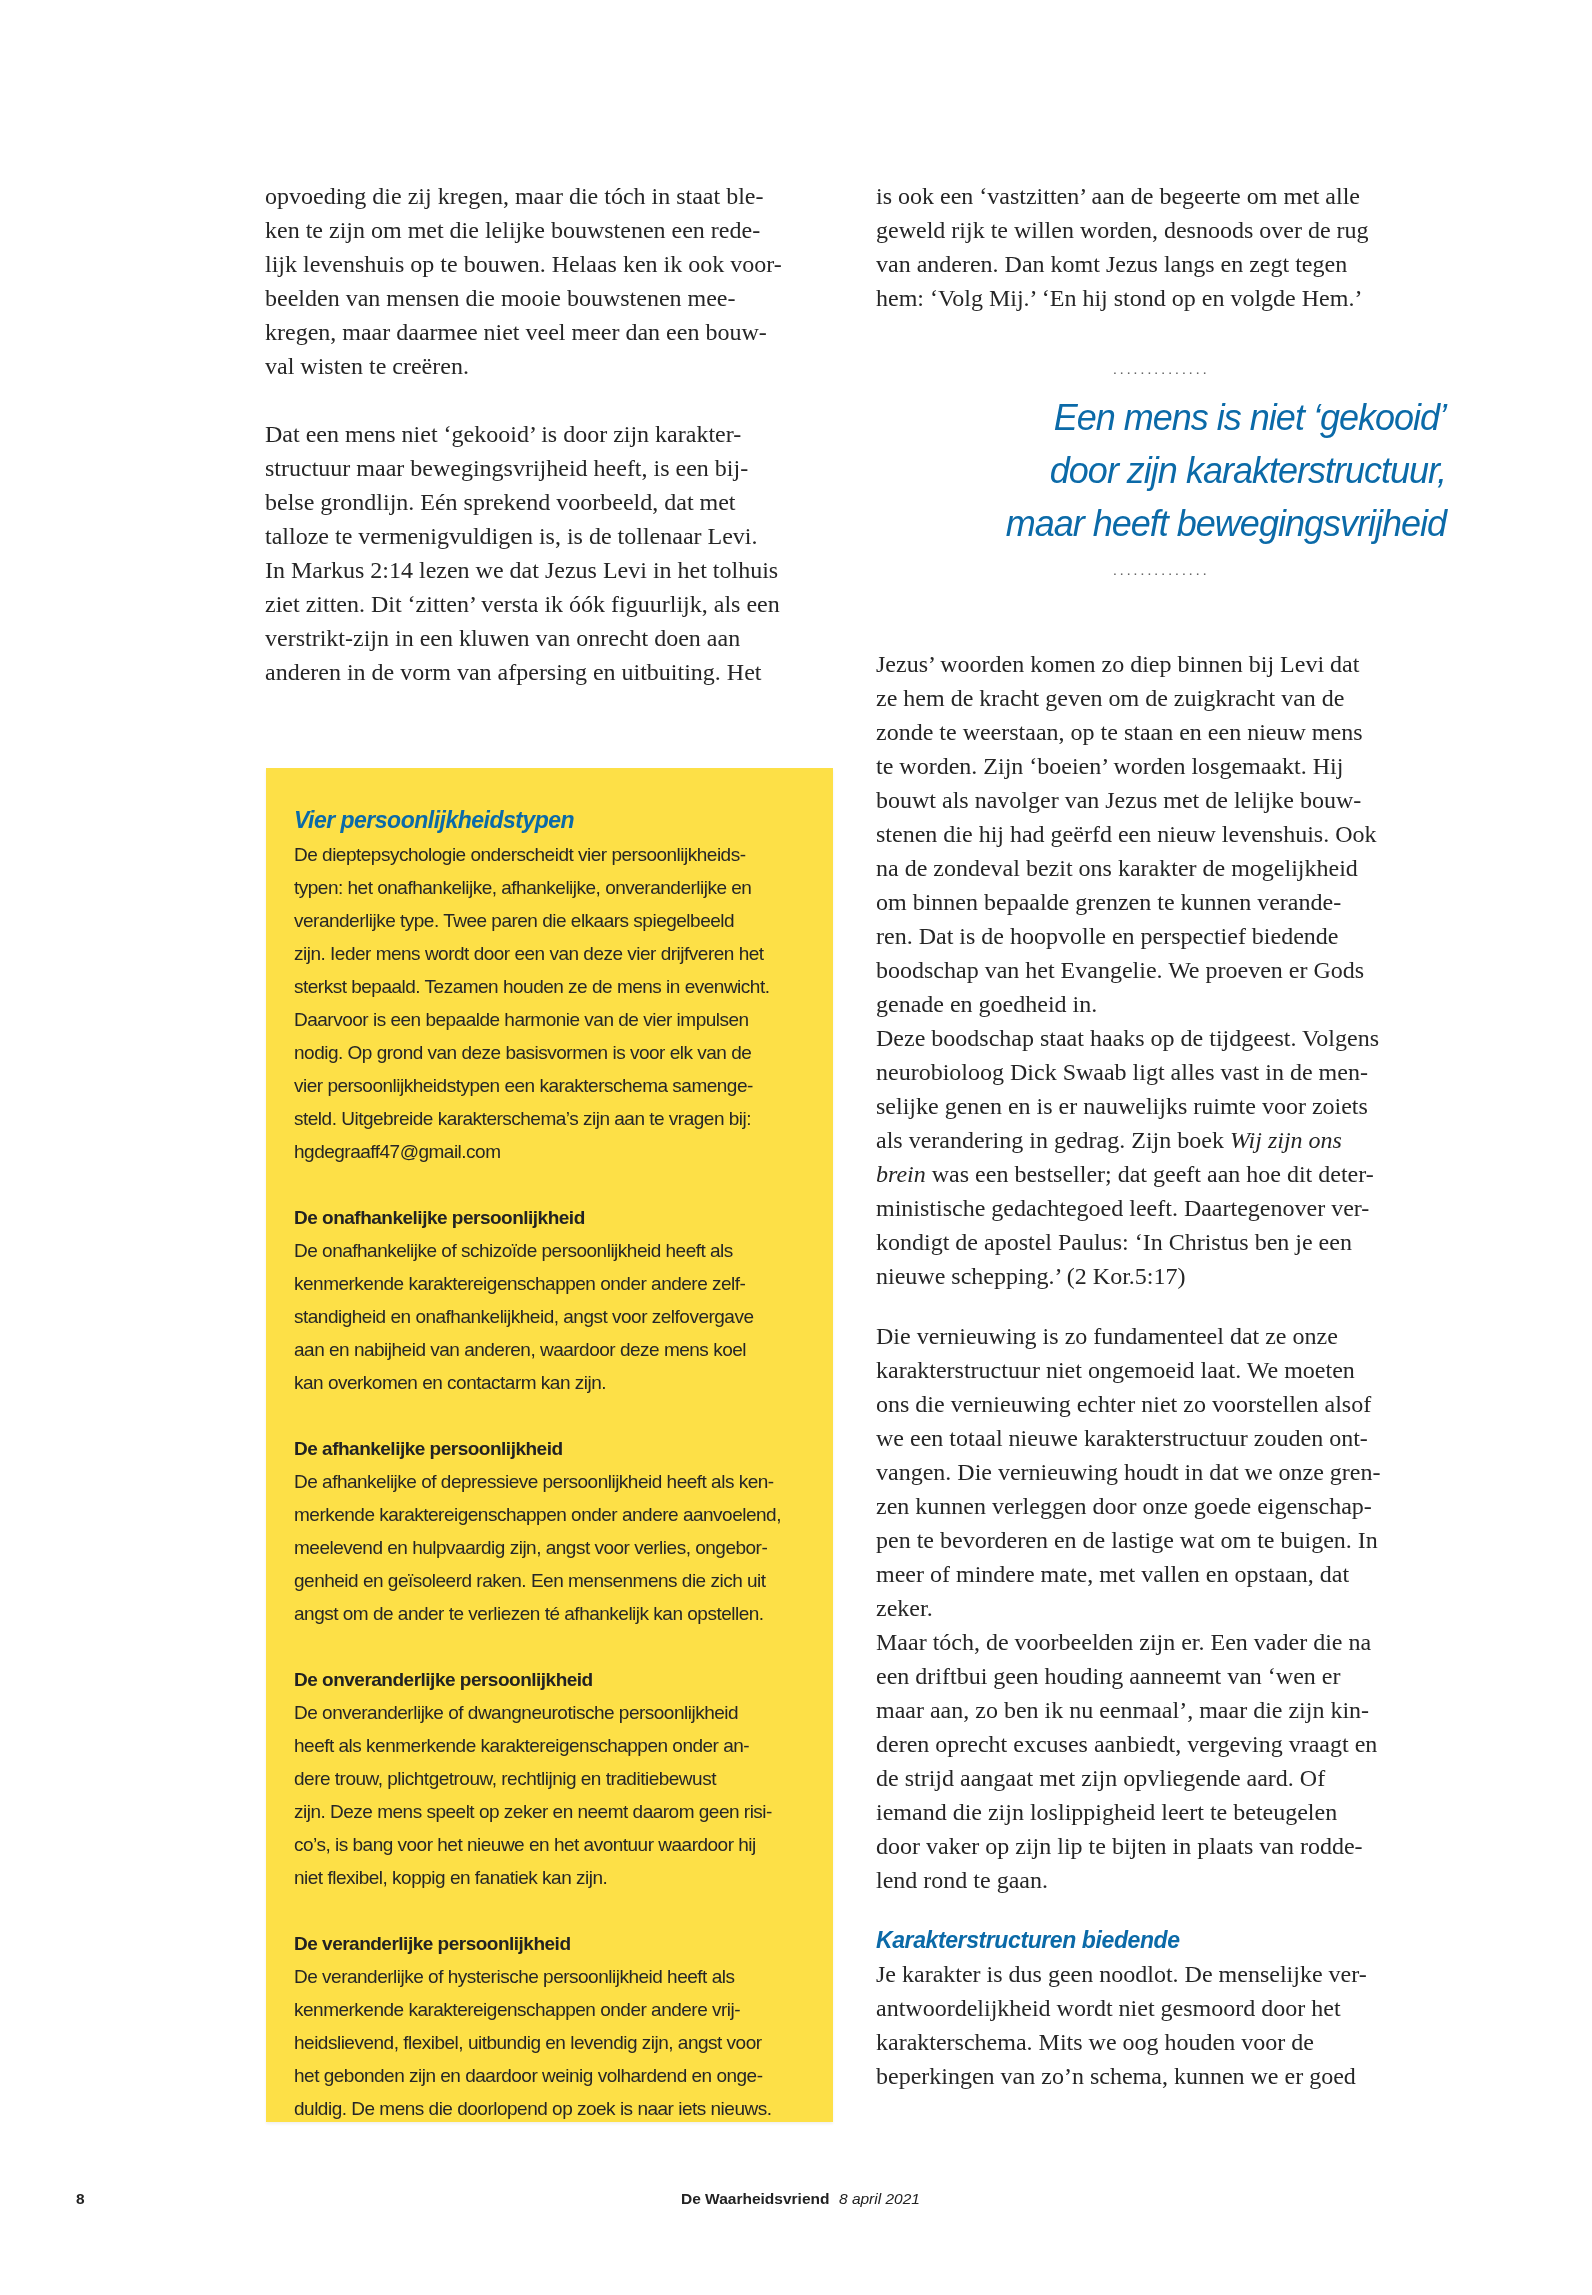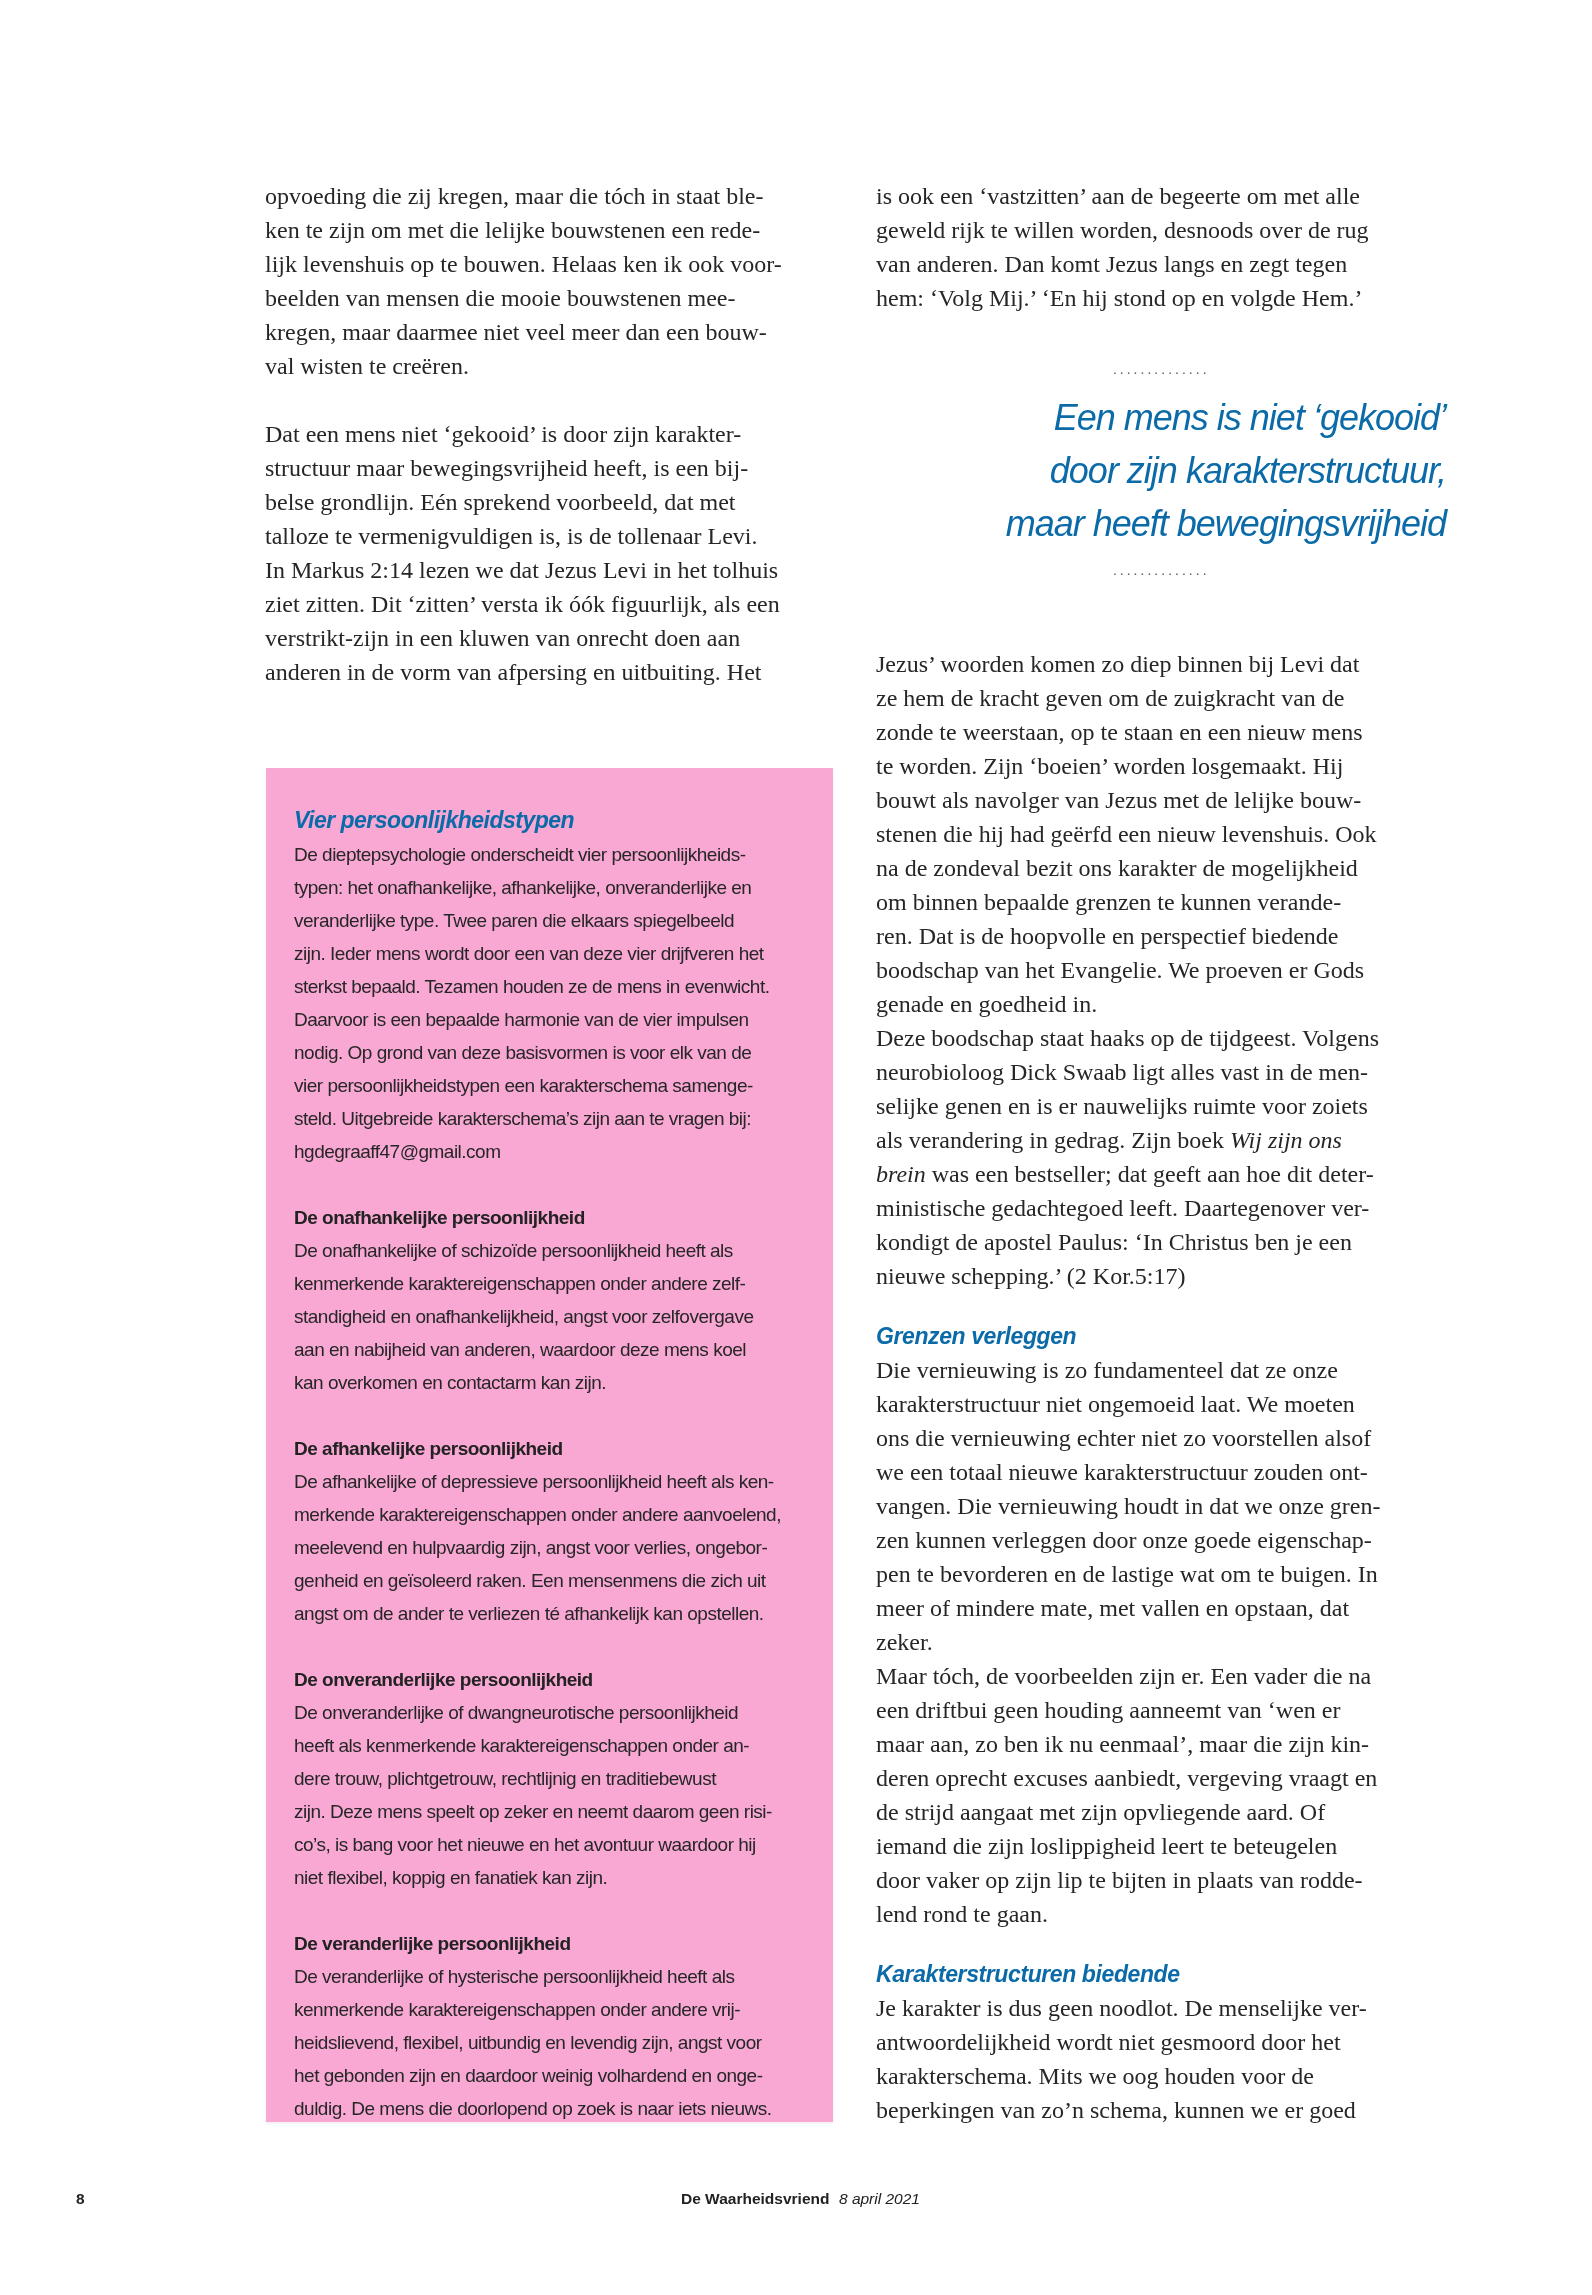--- a/index.html
+++ b/index.html
@@ -4,21 +4,21 @@
   <style>
     html, body { margin: 0; padding: 0; background: #ffffff; }
     body { width: 1592px; height: 2295px; position: relative; overflow: hidden; color: #222222; }
     .col { position: absolute; font-family: "Liberation Serif", "DejaVu Serif", serif; font-size: 24px; line-height: 34px; color: #262626; }
     .col-left { left: 265px; top: 179px; width: 570px; }
     .col-right { left: 876px; top: 179px; width: 570px; }
     .para { margin: 0; white-space: pre-line; }
     .section-head { margin: 0; font-family: "Liberation Sans", "DejaVu Sans", sans-serif; font-style: italic; font-weight: bold; font-size: 23px; line-height: 34px; color: #0b6aa8; letter-spacing: -0.4px; }
     .gap-1 { height: 34px; }
     .gap-sec { height: 26px; }
-    .sidebar-box { position: absolute; left: 266px; top: 768px; width: 567px; height: 1354px; background: #f9a8d4; box-shadow: 0 1.7px 2.6px rgba(0,0,0,0.06); }
+    .sidebar-box { position: absolute; left: 266px; top: 768px; width: 567px; height: 1354px; background: #fde047; box-shadow: 0 1.7px 2.6px rgba(0,0,0,0.06); }
     .sidebar-inner { position: absolute; left: 28px; top: 35px; width: 518px; font-family: "Liberation Sans", "DejaVu Sans", sans-serif; font-size: 19px; line-height: 33px; color: #262626; letter-spacing: -0.5px; }
     .sidebar-title { margin: 0; font-style: italic; font-weight: bold; font-size: 23px; line-height: 35px; color: #0b6aa8; letter-spacing: -0.5px; }
     .sidebar-sub { margin: 0; font-weight: bold; font-size: 19px; line-height: 33px; color: #222; letter-spacing: -0.5px; }
     .sidebar-text { margin: 0; white-space: pre-line; }
     .sidebar-gap { height: 33px; }
     .pullquote { position: absolute; left: 876px; top: 358px; width: 570px; text-align: center; }
     .dots { font-family: "Liberation Sans", sans-serif; font-size: 15.5px; letter-spacing: 2.6px; color: #666; line-height: 21px; }
     .quote-text { font-family: "Liberation Sans", "DejaVu Sans", sans-serif; font-style: italic; font-size: 36px; line-height: 53px; color: #0b6aa8; letter-spacing: -1px; margin: 12px 0 8.6px 0; white-space: pre-line; text-align: right; }
     .footer-page { position: absolute; left: 76px; top: 2190px; font-family: "Liberation Sans", sans-serif; font-size: 15.5px; font-weight: bold; color: #222; }
     .footer-pub { position: absolute; left: 681px; top: 2190px; font-family: "Liberation Sans", sans-serif; font-size: 15.5px; color: #222; }
@@ -125,21 +125,20 @@
 genade en goedheid in.</p>
   <p class="para"><span>Deze boodschap staat haaks op de tijdgeest. Volgens
 neurobioloog Dick Swaab ligt alles vast in de men-
 selijke genen en is er nauwelijks ruimte voor zoiets
 als verandering in gedrag. Zijn boek </span><em><span>Wij zijn ons</span>
 <span>brein</span></em><span> was een bestseller; dat geeft aan hoe dit deter-
 ministische gedachtegoed leeft. Daartegenover ver-
 kondigt de apostel Paulus: ‘In Christus ben je een
 nieuwe schepping.’ (2 Kor.5:17)</span></p>
   <div class="gap-sec"></div>
-  <h3 class="section-head">Grenzen verleggen</h3>
   <p class="para">Die vernieuwing is zo fundamenteel dat ze onze
 karakterstructuur niet ongemoeid laat. We moeten
 ons die vernieuwing echter niet zo voorstellen alsof
 we een totaal nieuwe karakterstructuur zouden ont-
 vangen. Die vernieuwing houdt in dat we onze gren-
 zen kunnen verleggen door onze goede eigenschap-
 pen te bevorderen en de lastige wat om te buigen. In
 meer of mindere mate, met vallen en opstaan, dat
 zeker.</p>
   <p class="para">Maar tóch, de voorbeelden zijn er. Een vader die na

